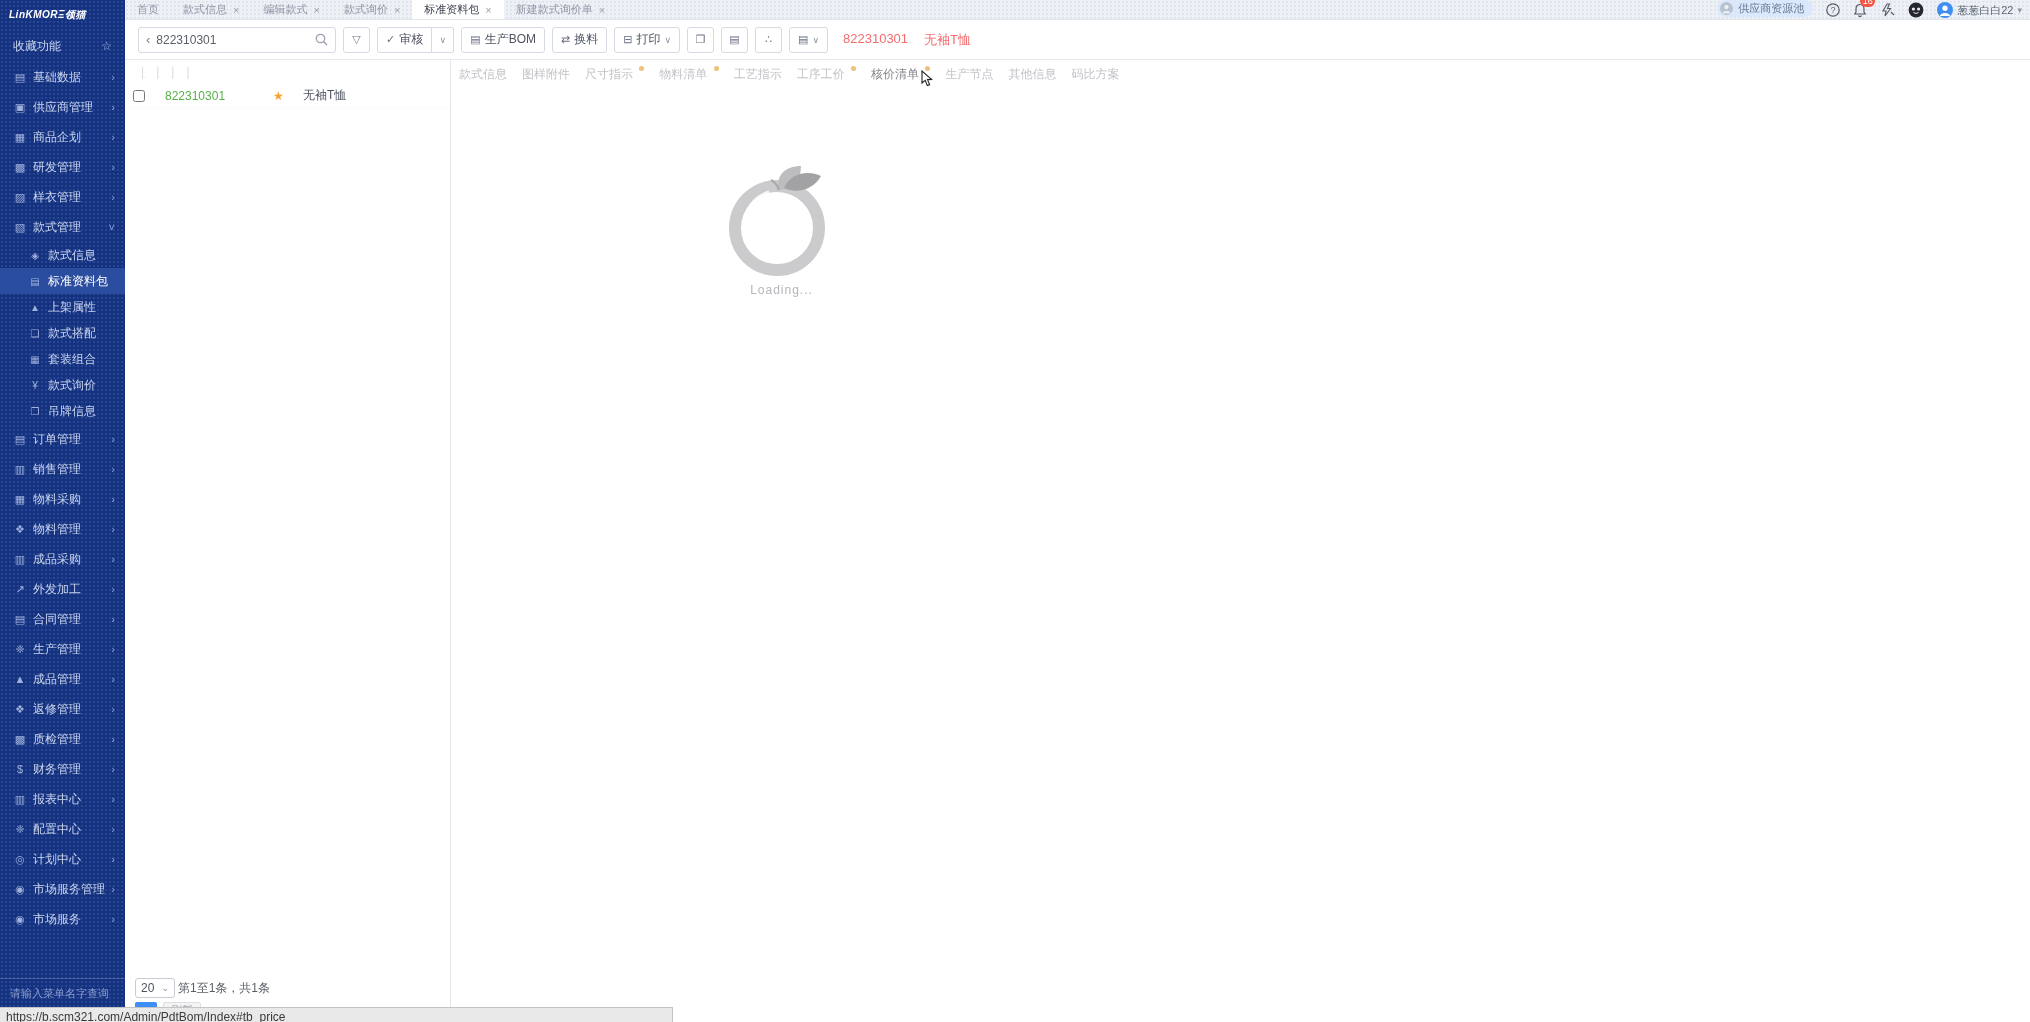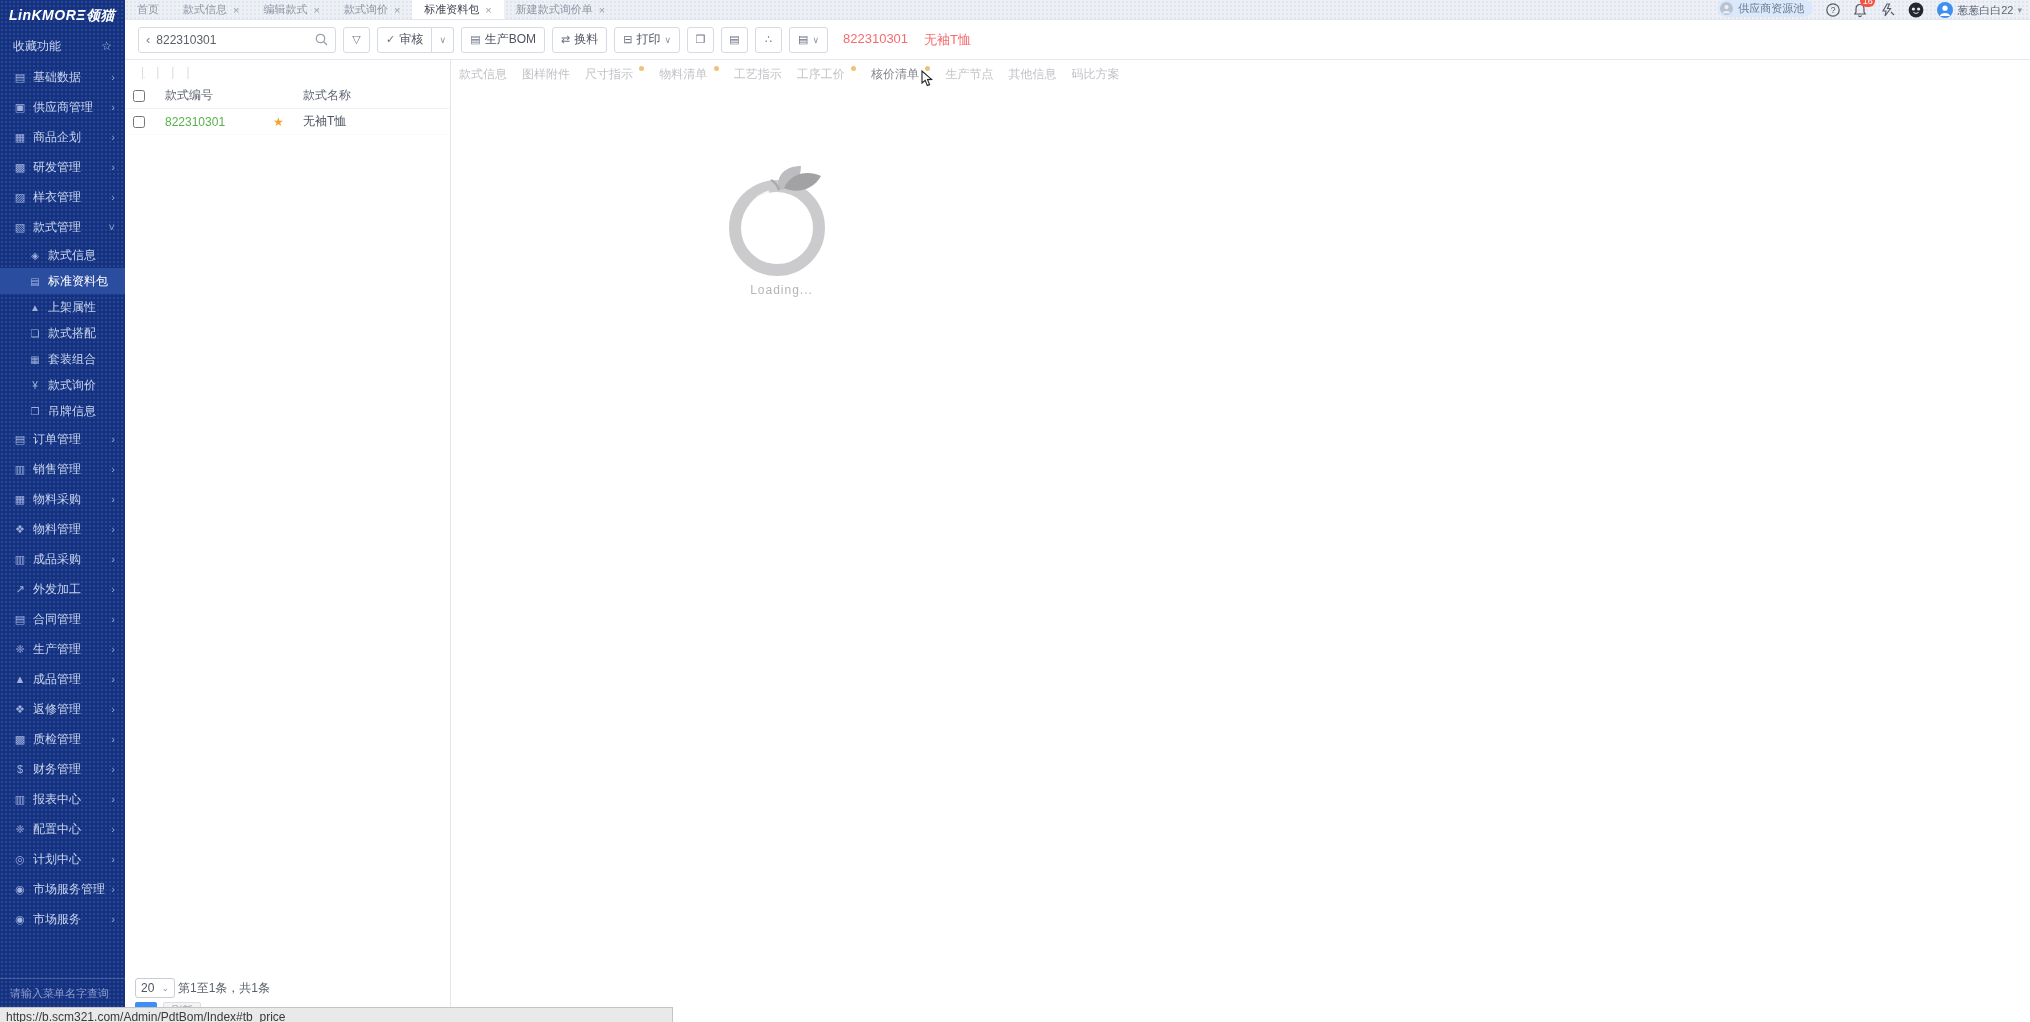--- a/index.html
+++ b/index.html
@@ -7,21 +7,21 @@
     font-family:"Liberation Sans","DejaVu Sans",sans-serif; font-size:12px; color:#4d5360; }
   .window { position:relative; width:2030px; height:1022px; background:#fff; }
   .dotted { background-image:radial-gradient(#e8ecf5 0.9px, transparent 0.9px); background-size:4px 4px; }
 
   
   .sidebar { position:absolute; left:0; top:0; width:125px; height:1022px;
     background-color:#16327c;
     background-image:radial-gradient(#24469c 0.8px, transparent 0.8px); background-size:4px 4px;
     color:#c9d4ee; z-index:5; }
   .logo { height:30px; line-height:30px; padding-left:9px; color:#fff;
-    font-size:14px; font-weight:bold; font-style:italic; letter-spacing:0.5px; white-space:nowrap; }
+    font-size:10px; font-weight:bold; font-style:italic; letter-spacing:0.5px; white-space:nowrap; }
   .favorites { height:32px; display:flex; align-items:center; padding:0 13px; font-size:12px; }
   .favorites .fav-label { flex:1; }
   .favorites .fav-star { color:#aebbe0; font-size:12px; }
   .menu { position:absolute; top:62px; left:0; right:0; bottom:50px; overflow:hidden; }
   .sitem { height:30px; display:flex; align-items:center; padding:0 10px 0 13px; cursor:pointer; }
   .sitem .sicon { width:14px; font-size:11px; color:#9fb0dd; margin-right:6px; text-align:center; }
   .sitem .slabel { flex:1; font-size:12px; white-space:nowrap; }
   .sitem .sarrow { font-size:11px; color:#8fa3d6; }
   .submenu .sitem { height:26px; padding-left:28px; }
   .submenu .sitem .sicon { font-size:10px; }
@@ -414,26 +414,20 @@
   </div>
 
   <section class="left-panel dotted">
     <div class="filter-bar">
         <span class="fitem tone-dark"></span>
         <span class="fitem tone-gray"></span>
         <span class="fitem tone-green"></span>
         <span class="fitem tone-green"></span>
         <span class="fitem tone-orange"></span>
       </div>
-    <div class="grid-row thead">
-      <input type="checkbox" style="">
-      <span>款式编号</span>
-      <span></span>
-      <span>款式名称</span>
-    </div>
     <div class="tbody">
         <div class="grid-row">
     <input type="checkbox" style="">
     <span class="cell-code">822310301</span>
     <span class="cell-star">★</span>
     <span class="cell-name">无袖T恤</span>
   </div>
       </div>
 
     <div class="pagination">

